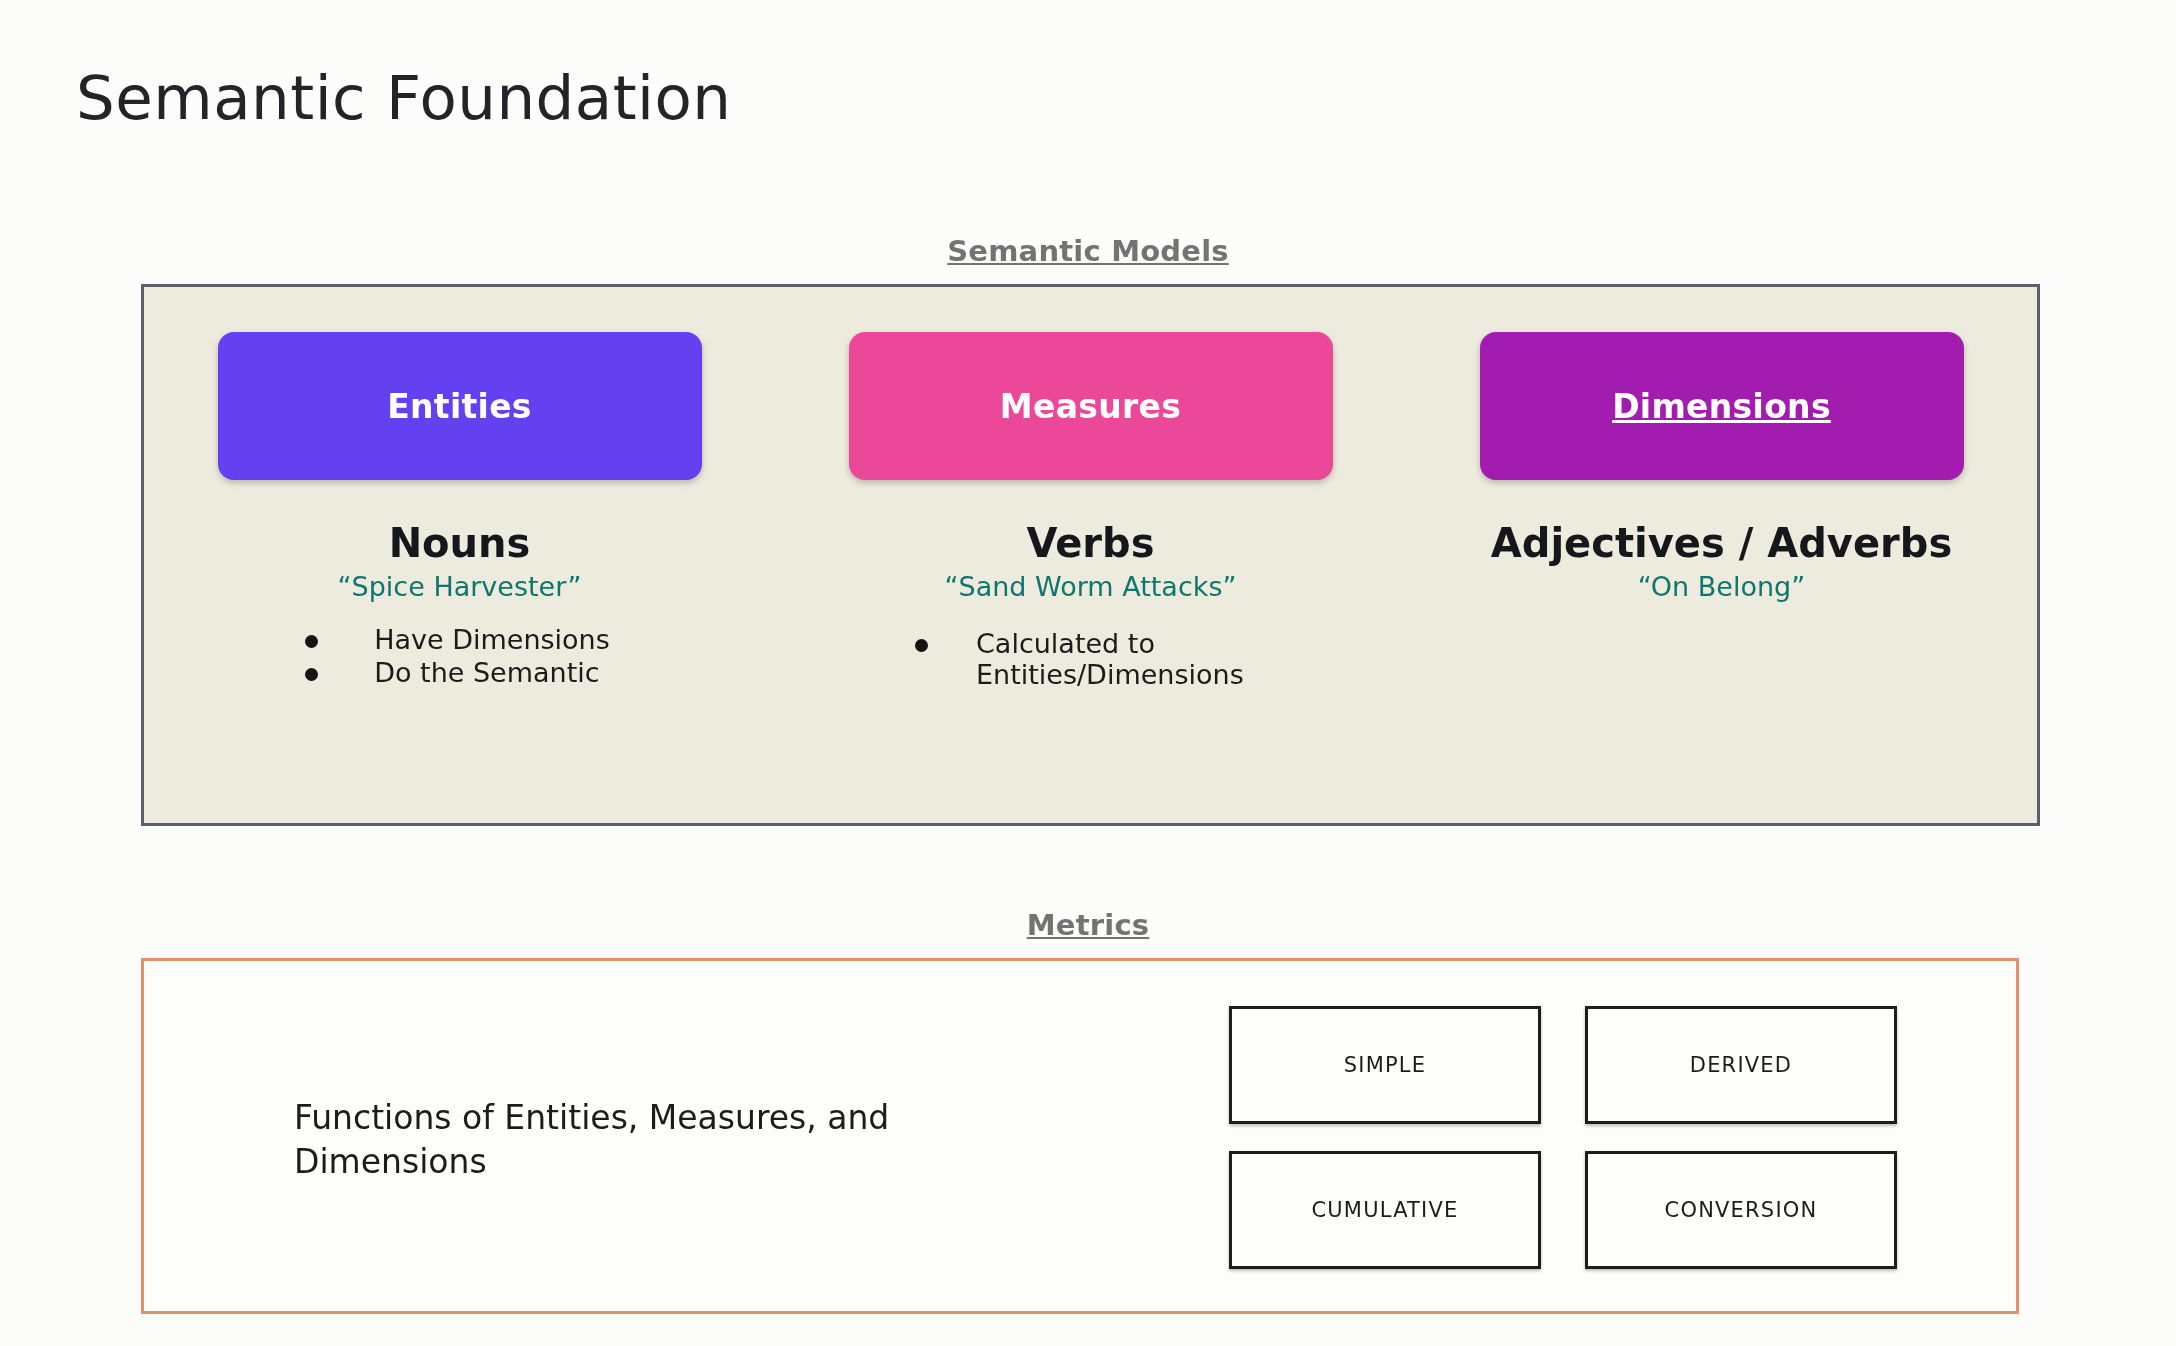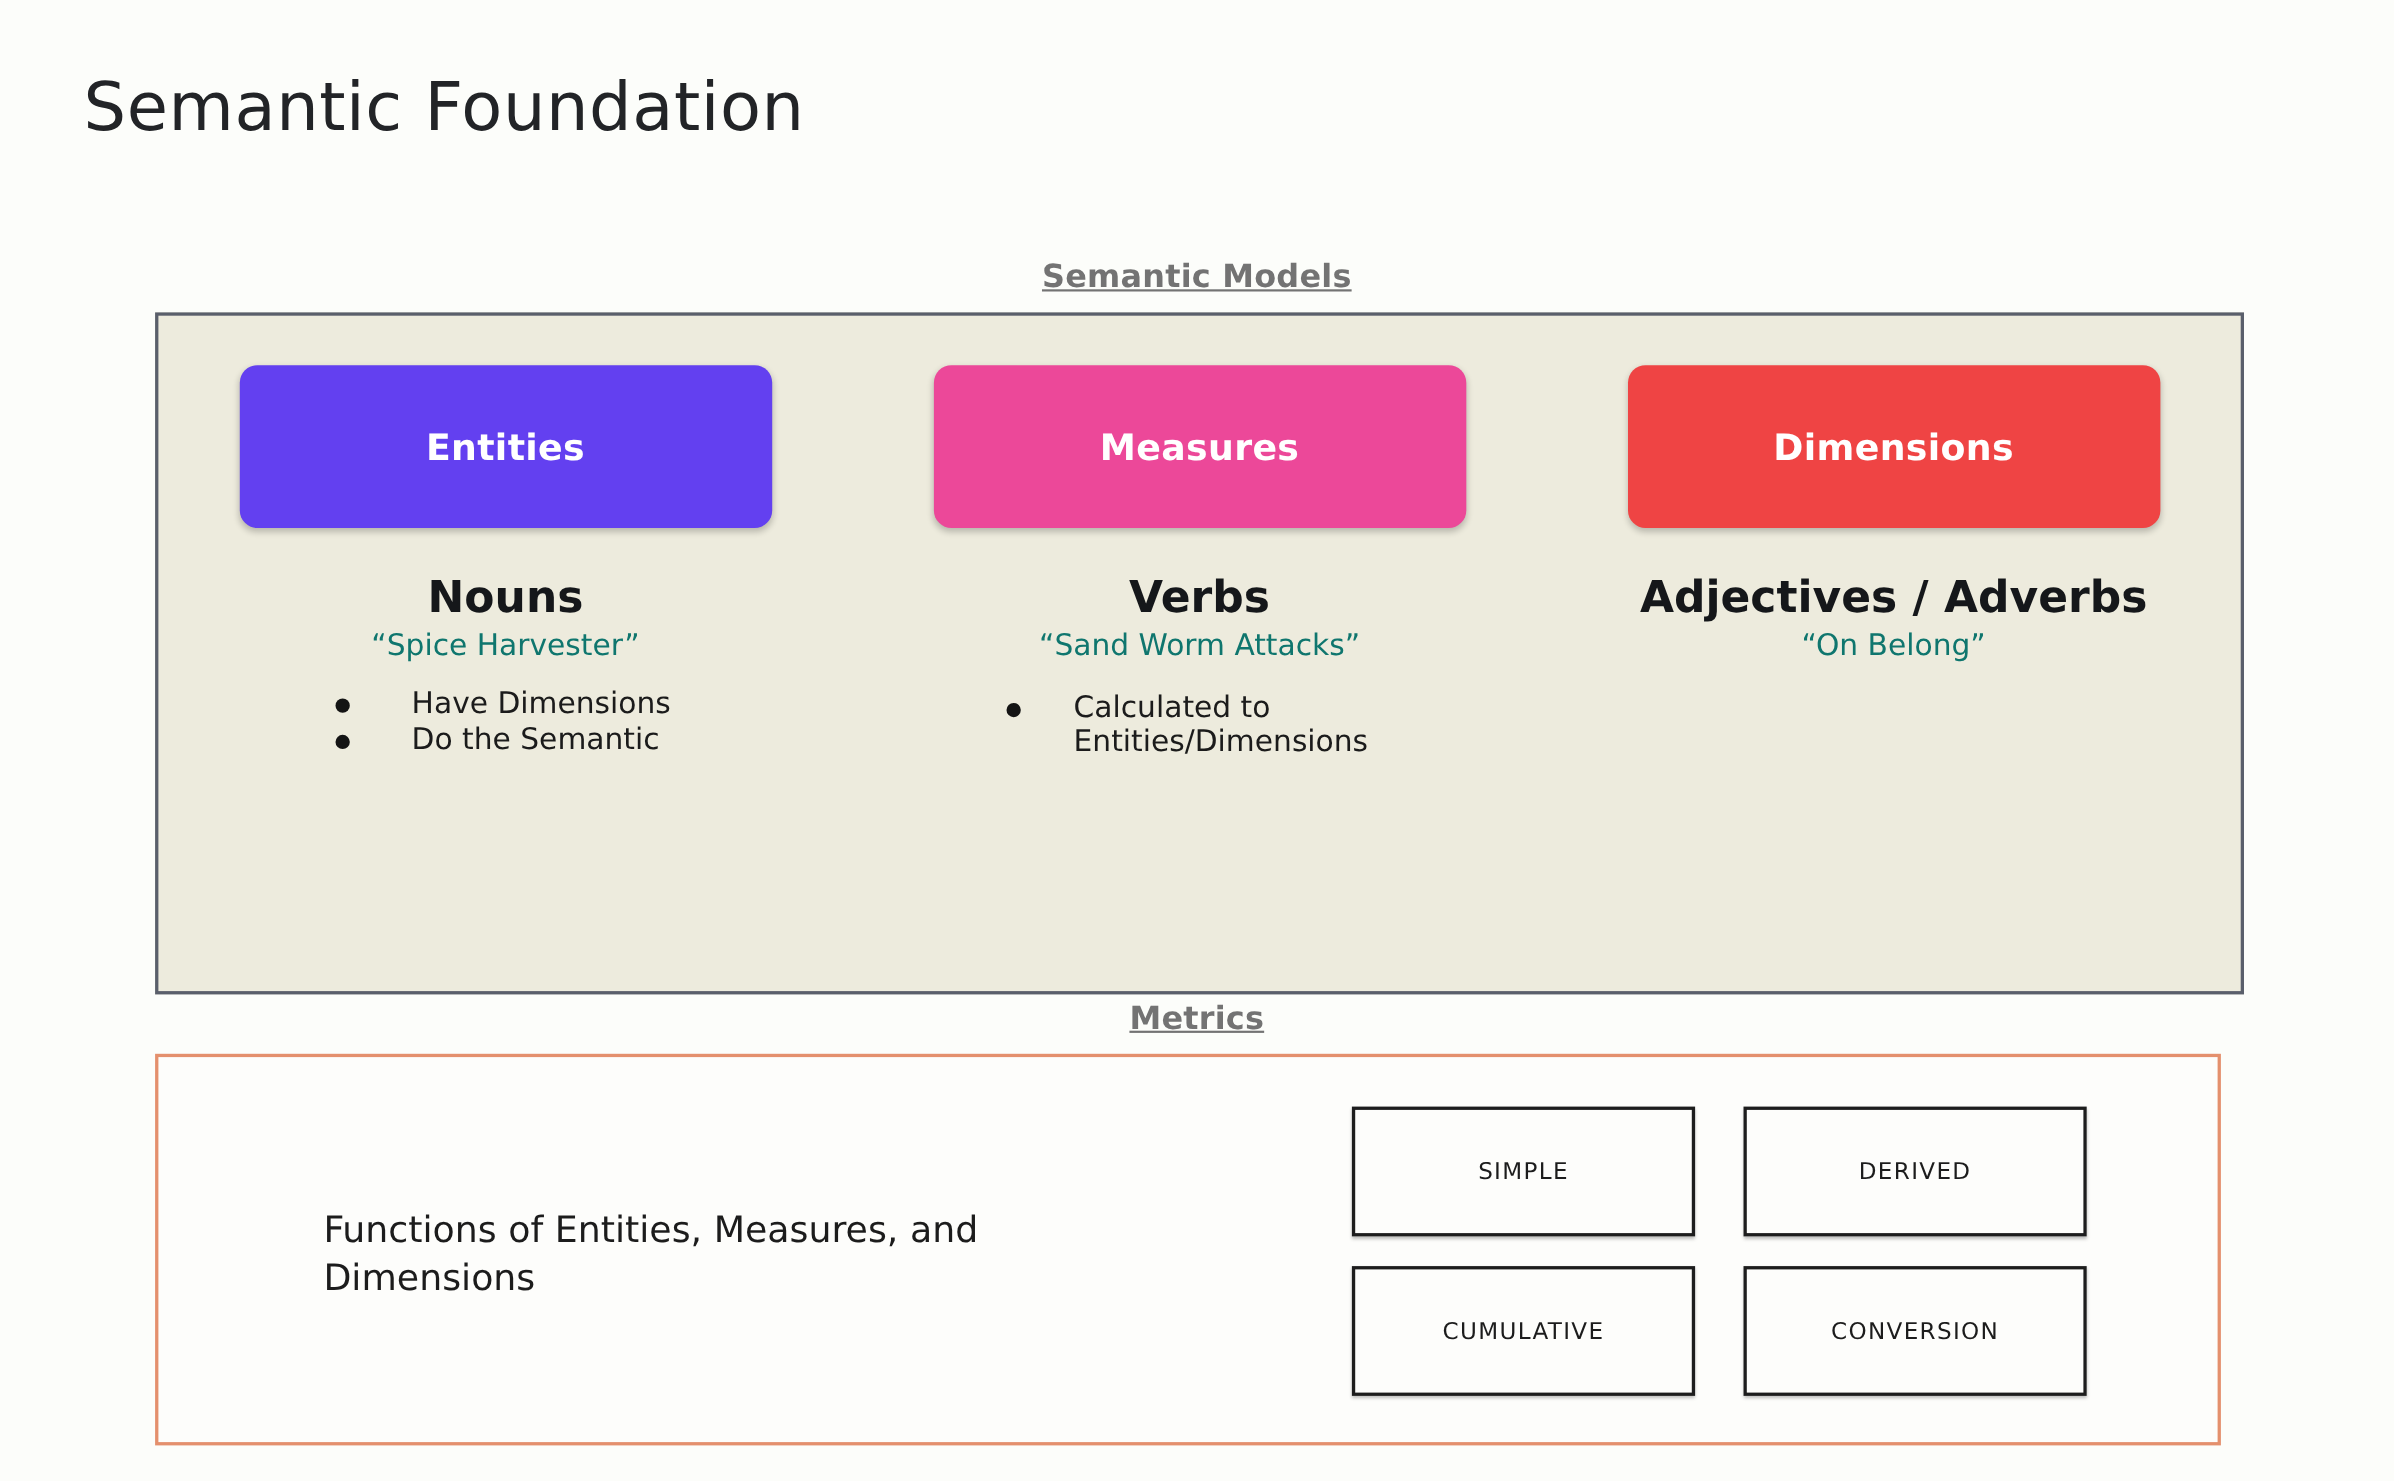--- a/index.html
+++ b/index.html
@@ -46,21 +46,21 @@
     left: 0; right: 0;
     top: 908px;
   }
 
   
   #semantic-models-panel {
     position: absolute;
     left: 141px;
     top: 284px;
     width: 1899px;
-    height: 620px;
+    height: 542px;
     background: #edebdd;
     border: 3px solid #5a5f6b;
     box-sizing: border-box;
     display: flex;
     flex-direction: row;
     align-items: flex-start;
     padding: 0;
   }
   .model-column {
     flex: 1 1 0;
@@ -213,21 +213,21 @@
     <div class="model-example">“Sand Worm Attacks”</div>
     <ul class="model-bullets">
       <li>
         <span class="bullet-dot"></span>
         <span class="bullet-text" style="max-width:300px;">Calculated to Entities/Dimensions</span>
       </li>
     </ul>
   </div>
 
   <div class="model-column" id="column-dimensions">
-    <div class="model-chip" style="background: #ef4444;">Dimensions</div>
+    <div class="model-chip" style="background: #a21caf; text-decoration: underline;">Dimensions</div>
     <div class="model-pos">Adjectives / Adverbs</div>
     <div class="model-example">“On Belong”</div>
   </div>
 </div>
 
 <div class="section-caption" id="metrics-caption">Metrics</div>
 
 <div id="metrics-panel">
   <div id="metrics-description">Functions of Entities, Measures, and Dimensions</div>
 

